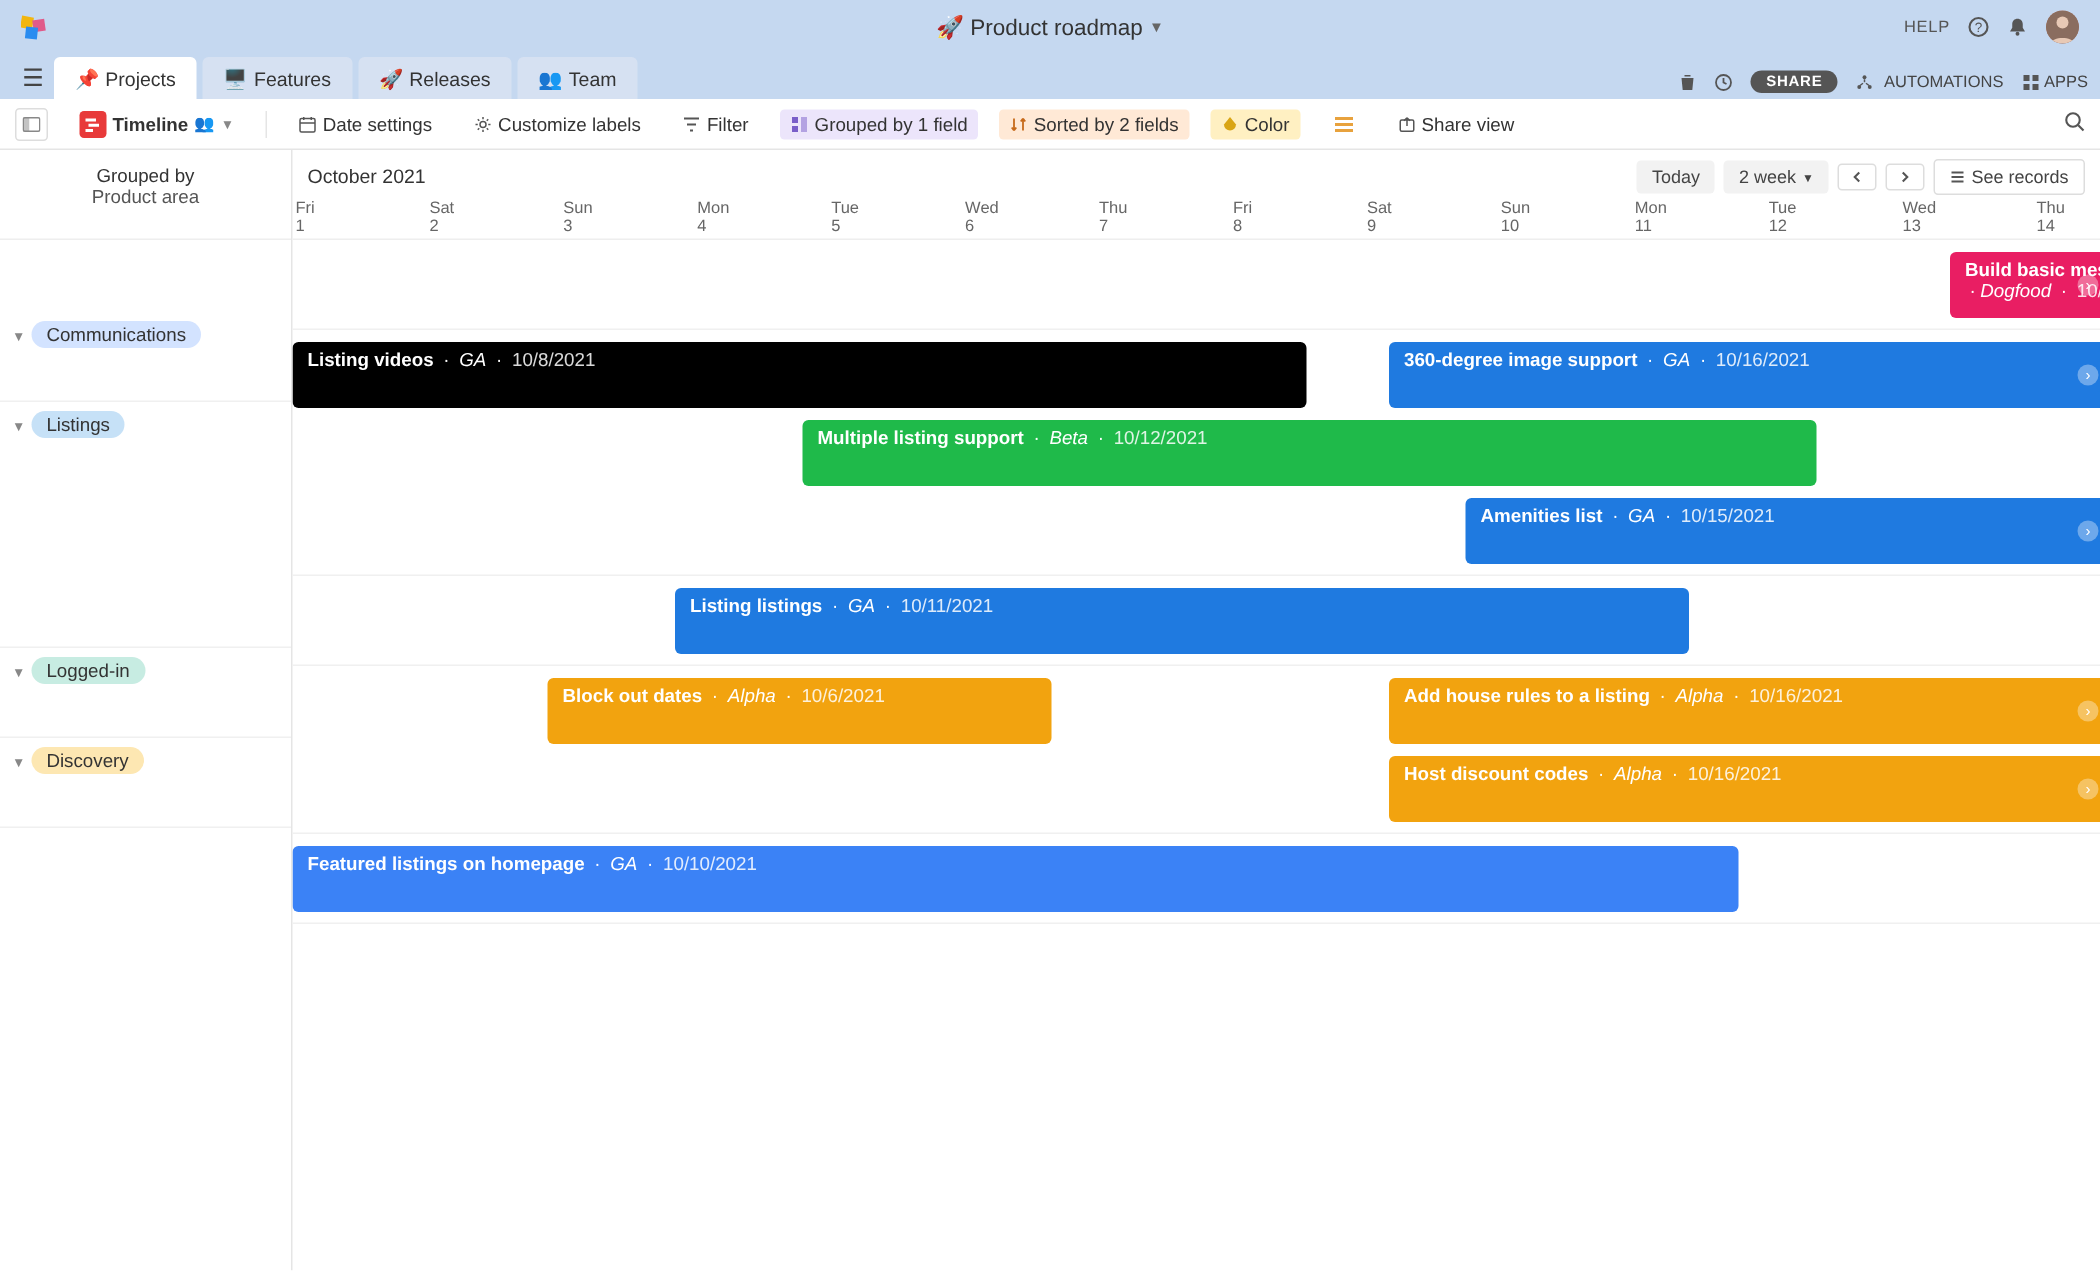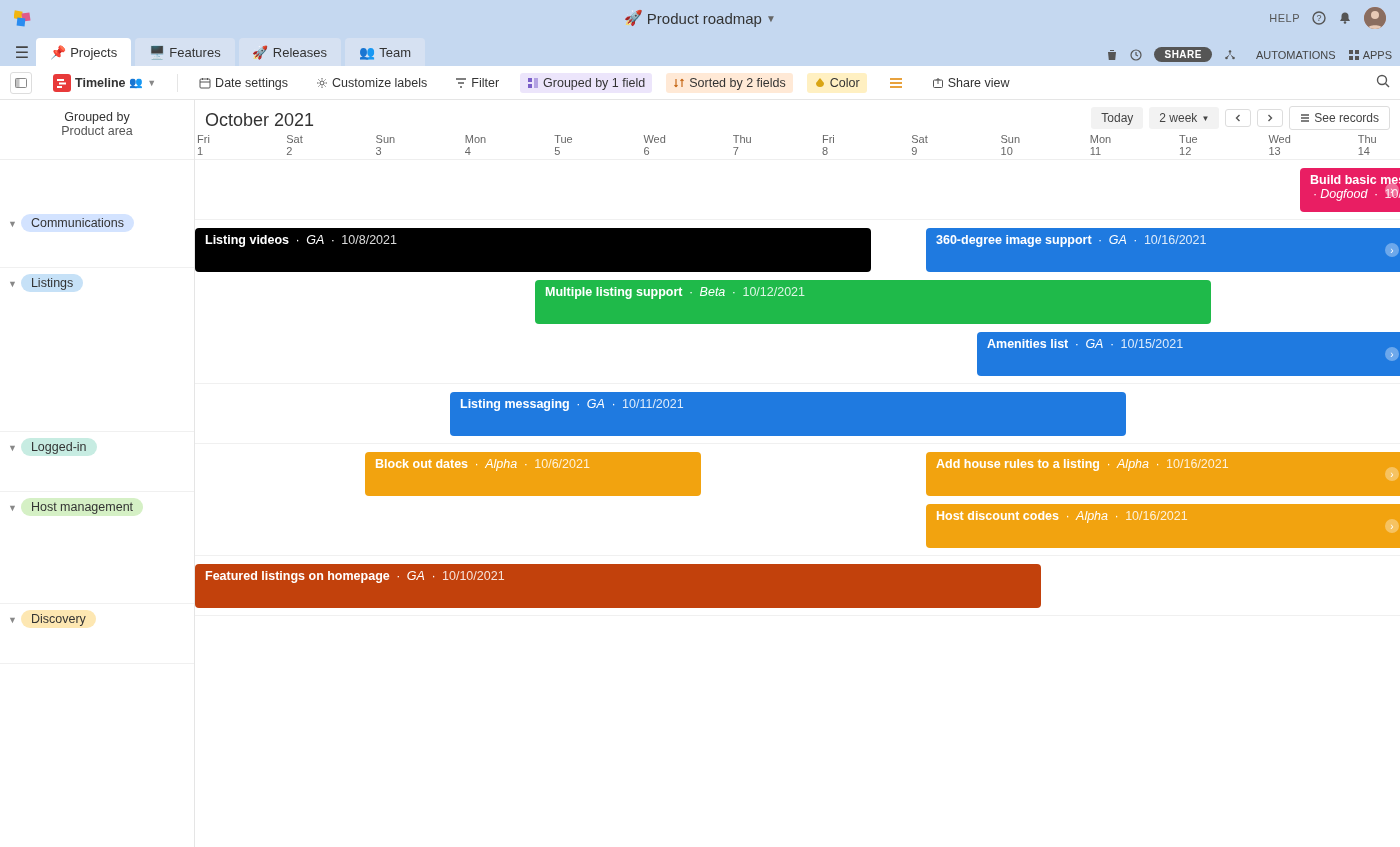--- a/index.html
+++ b/index.html
@@ -38,21 +38,21 @@
 
 
 .main { display: flex; height: calc(847px - 36px - 30px - 34px); }
 .group-col { width: 195px; border-right: 1px solid #e5e5e5; background:#fff; }
 .group-header { padding: 10px 10px 4px 10px; font-size: 12.5px; color: #333; height: 60px; border-bottom: 1px solid #eee; text-align: center;}
 .group-header .gh-line1 { color:#333; }
 .group-header .gh-line2 { color:#555; }
 
 .timeline-col { flex:1; position:relative; overflow:hidden; }
 .timeline-header { height: 60px; border-bottom: 1px solid #eee; position:relative; }
-.month-label { position:absolute; top:10px; left:10px; font-size:18px; color:#333; }
+.month-label { position:absolute; top:10px; left:10px; font-size:13px; color:#333; }
 .header-controls { position:absolute; top:6px; right:10px; display:flex; align-items:center; gap:6px; font-size:12px; }
 .hc-btn { background:#f2f2f2; border-radius:3px; padding:4px 10px; cursor:pointer; display:flex; align-items:center; gap:4px; color:#444; }
 .hc-btn.border { border:1px solid #ddd; background:#fff; }
 .day-labels { position:absolute; bottom:2px; left:0; right:0; display:flex;gap:45px; }
 .day-col { width:85px; font-size:11px; color:#666; padding-left:2px; }
 .day-col .dow { display:block; }
 .day-col .num { display:block; }
 
 .timeline-body { position:relative; }
 .group-chip { display:inline-flex; align-items:center; padding:2px 10px; border-radius:10px; font-size:12.5px; }
@@ -139,21 +139,21 @@
           <path d="M2 3h8l-.8 8H2.8L2 3zm2-2h4v1H4V1z" fill="#555"></path>
         </svg>
     </span>
     <span class="icon">
       <svg width="12" height="12" viewBox="0 0 12 12">
           <circle cx="6" cy="6" r="5" fill="none" stroke="#555" stroke-width="1.2"></circle>
           <path d="M6 3v3l2 1" stroke="#555" stroke-width="1.2" fill="none"></path>
         </svg>
     </span>
     <span class="share-pill">SHARE</span>
-    <span style="display:flex;align-items:center;gap:20px;">
+    <span style="display:flex;align-items:center;gap:7px;">
       <svg width="12" height="12" viewBox="0 0 12 12">
           <circle cx="6" cy="2.5" r="1.3" fill="#555"></circle>
           <circle cx="2.5" cy="9" r="1.3" fill="#555"></circle>
           <circle cx="9.5" cy="9" r="1.3" fill="#555"></circle>
           <path d="M6 3.8v2M5 6.5L3 8M7 6.5l2 1.5" stroke="#555" stroke-width="1"></path>
         </svg>
       <span>AUTOMATIONS</span>
     </span>
     <span style="display:flex;align-items:center;gap:3px;">
       <svg width="12" height="12" viewBox="0 0 12 12">
@@ -254,21 +254,20 @@
 <div class="main">
   <div class="group-col">
     <div class="group-header">
       <div class="gh-line1">Grouped by</div>
       <div class="gh-line2">Product area</div>
     </div>
     <div id="group-labels">
         <div style="height: 60px; border-bottom: 1px solid rgb(240, 240, 240); padding: 6px 8px; margin-top: 48px;"><span class="chip-caret">▼</span><span class="group-chip" style="background:#d3e3ff;">Communications</span></div>
         <div style="height: 164px; border-bottom: 1px solid rgb(240, 240, 240); padding: 6px 8px;"><span class="chip-caret">▼</span><span class="group-chip" style="background:#c6e1f7;">Listings</span></div>
         <div style="height: 60px; border-bottom: 1px solid rgb(240, 240, 240); padding: 6px 8px;"><span class="chip-caret">▼</span><span class="group-chip" style="background:#c7ece2;">Logged-in</span></div>
-        <div style="height: 112px; border-bottom: 1px solid rgb(240, 240, 240); padding: 6px 8px;"><span class="chip-caret">▼</span><span class="group-chip" style="background:#d5f0c5;">Host management</span></div>
         <div style="height: 60px; border-bottom: 1px solid rgb(240, 240, 240); padding: 6px 8px;"><span class="chip-caret">▼</span><span class="group-chip" style="background:#fde7b2;">Discovery</span></div>
       </div>
   </div>
 
   <div class="timeline-col">
     <div class="timeline-header">
       <div class="month-label">October 2021</div>
       <div class="header-controls">
         <div class="hc-btn">Today</div>
         <div class="hc-btn">
@@ -372,36 +371,36 @@
           <div class="bar" style="background: rgb(31, 186, 74); left: 340px; width: 676px; top: 60px;">
             <span><span class="title">Multiple listing support</span><span class="dot"> · </span><span class="stage">Beta</span><span class="dot"> · </span><span class="meta">10/12/2021</span></span>
           </div>
           <div class="bar" style="background: rgb(31, 122, 224); left: 782px; width: 428px; top: 112px; border-top-right-radius: 0px; border-bottom-right-radius: 0px;">
             <span><span class="title">Amenities list</span><span class="dot"> · </span><span class="stage">GA</span><span class="dot"> · </span><span class="meta">10/15/2021</span></span>
             <span class="bar-arrow">›</span>
           </div>
         </div>
         <div style="height: 60px; border-bottom: 1px solid rgb(240, 240, 240); position: relative;">
           <div class="bar" style="background: rgb(31, 122, 224); left: 255px; width: 676px; top: 8px;">
-            <span><span class="title">Listing messaging</span><span class="dot"> · </span><span class="stage">GA</span><span class="dot"> · </span><span class="meta">10/11/2021</span></span>
+            <span><span class="title">Listing listings</span><span class="dot"> · </span><span class="stage">GA</span><span class="dot"> · </span><span class="meta">10/11/2021</span></span>
           </div>
         </div>
         <div style="height: 112px; border-bottom: 1px solid rgb(240, 240, 240); position: relative;">
           <div class="bar" style="background: rgb(242, 163, 15); left: 170px; width: 336px; top: 8px;">
             <span><span class="title">Block out dates</span><span class="dot"> · </span><span class="stage">Alpha</span><span class="dot"> · </span><span class="meta">10/6/2021</span></span>
           </div>
           <div class="bar" style="background: rgb(242, 163, 15); left: 731px; width: 479px; top: 8px; border-top-right-radius: 0px; border-bottom-right-radius: 0px;">
             <span><span class="title">Add house rules to a listing</span><span class="dot"> · </span><span class="stage">Alpha</span><span class="dot"> · </span><span class="meta">10/16/2021</span></span>
             <span class="bar-arrow">›</span>
           </div>
           <div class="bar" style="background: rgb(242, 163, 15); left: 731px; width: 479px; top: 60px; border-top-right-radius: 0px; border-bottom-right-radius: 0px;">
             <span><span class="title">Host discount codes</span><span class="dot"> · </span><span class="stage">Alpha</span><span class="dot"> · </span><span class="meta">10/16/2021</span></span>
             <span class="bar-arrow">›</span>
           </div>
         </div>
         <div style="height: 60px; border-bottom: 1px solid rgb(240, 240, 240); position: relative;">
-          <div class="bar" style="background: #c2410c; left: 0px; width: 846px; top: 8px;">
+          <div class="bar" style="background: #3b82f6; left: 0px; width: 964px; top: 8px;">
             <span><span class="title">Featured listings on homepage</span><span class="dot"> · </span><span class="stage">GA</span><span class="dot"> · </span><span class="meta">10/10/2021</span></span>
           </div>
         </div>
       </div>
   </div>
 </div>
 
 </body></html>

